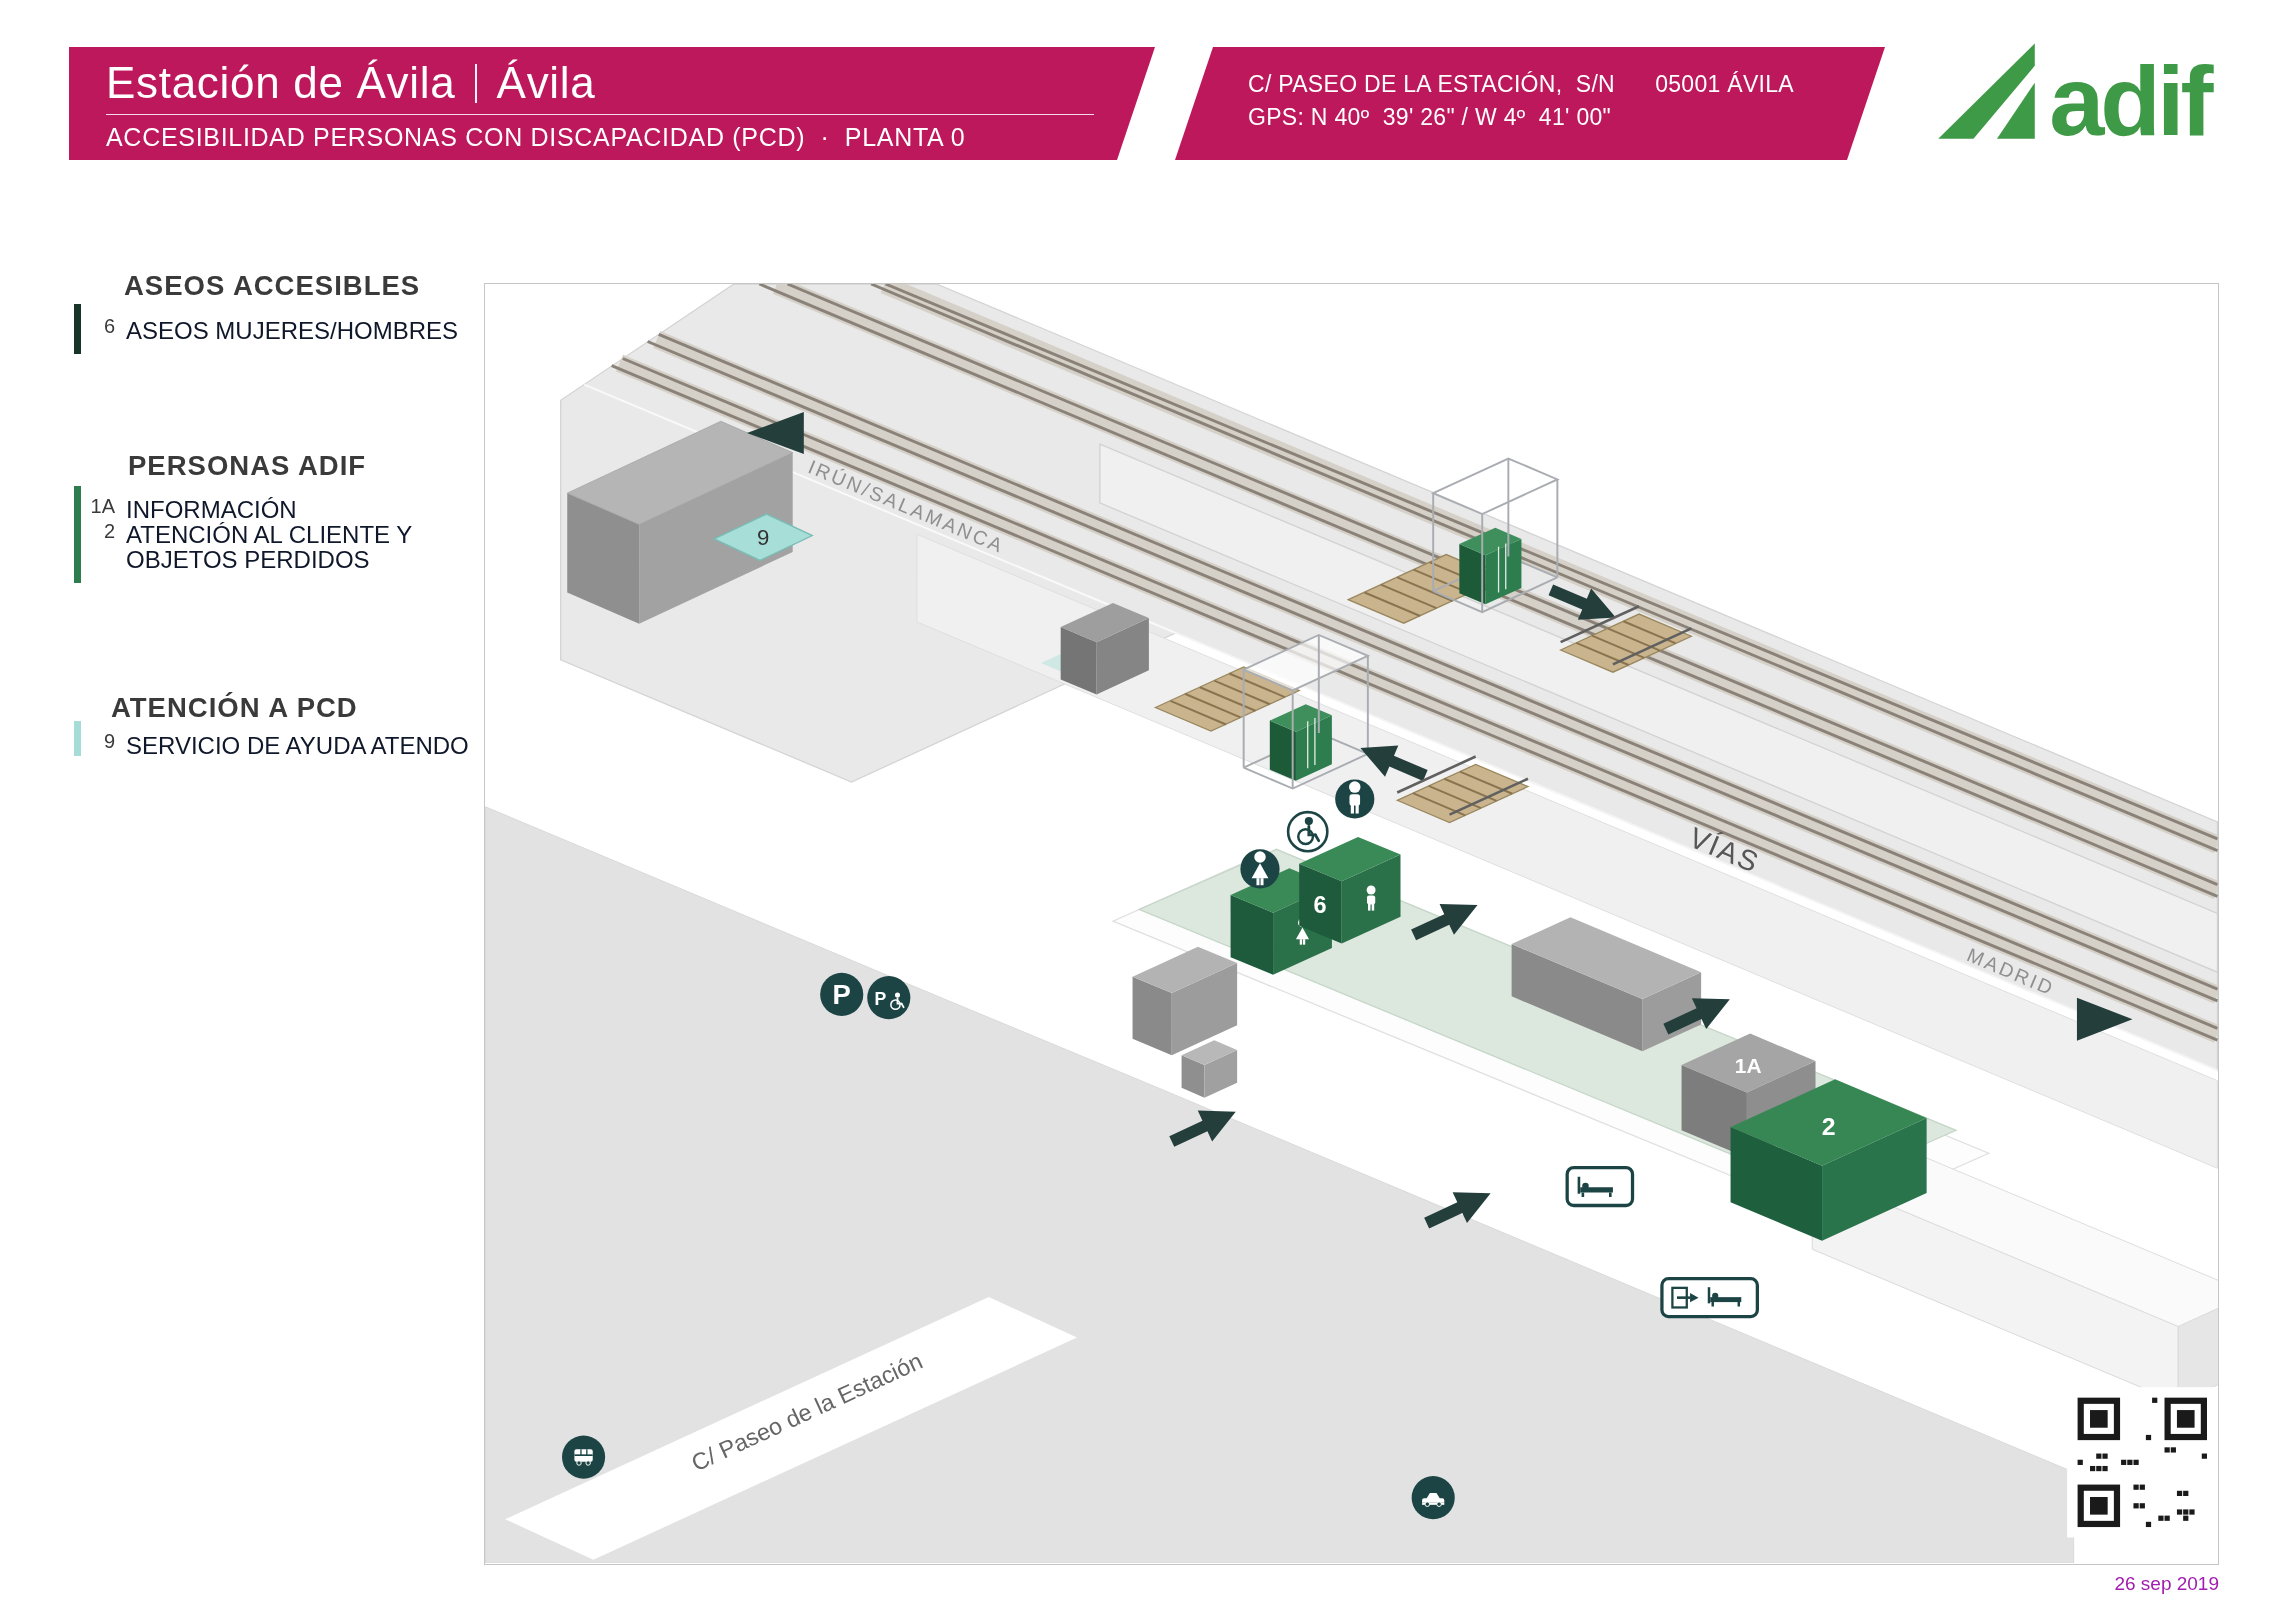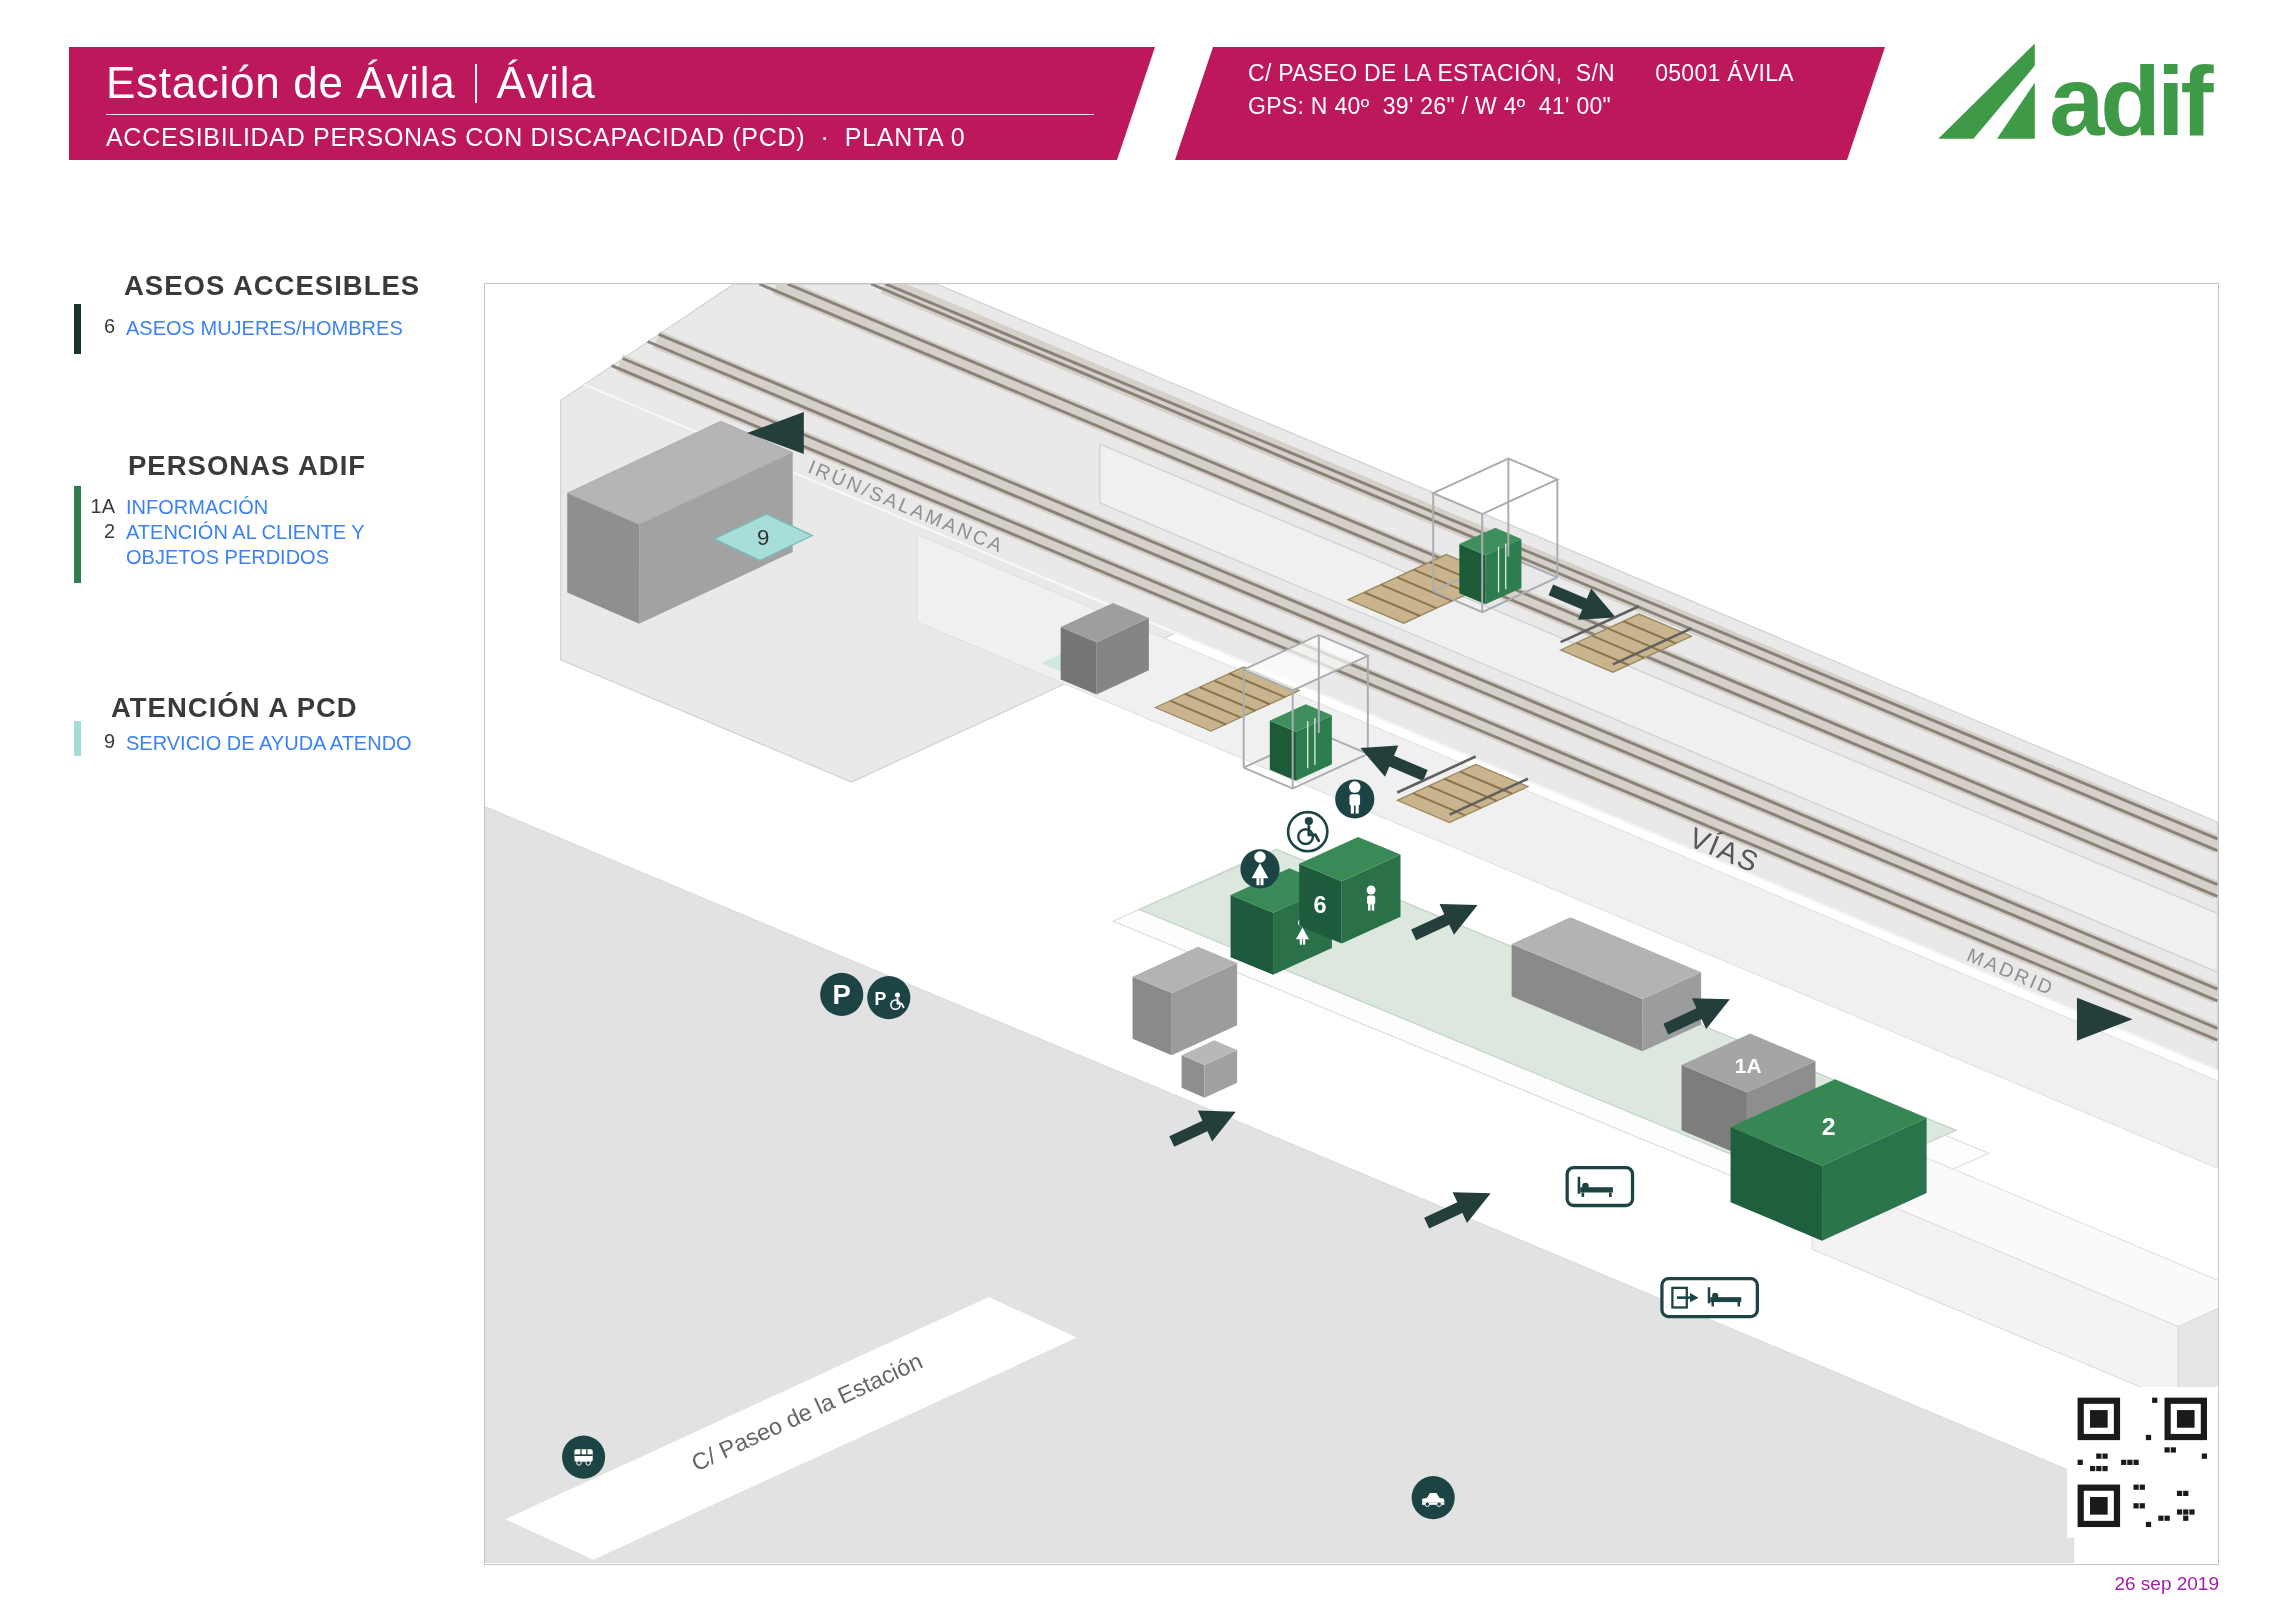--- a/index.html
+++ b/index.html
@@ -12,31 +12,31 @@
   .band1{left:69px;top:47px;width:1086px;height:113px;
          clip-path:polygon(0 0,100% 0,calc(100% - 38px) 100%,0 100%);
          padding:9.2px 0 0 37px}
   .title-row{display:flex;align-items:center;gap:19.6px;height:54px}
   .title,.city{font-size:44px;font-weight:500;letter-spacing:0.7px;white-space:pre}
   .tsep{width:2px;height:39px;background:rgba(255,255,255,.95)}
   .rule{margin-top:3.9px;width:988px;height:1.3px;background:rgba(255,255,255,.85)}
   .subtitle{margin-top:8px;font-size:25px;letter-spacing:0.7px;white-space:pre}
   .band2{left:1175px;top:47px;width:710px;height:113px;
          clip-path:polygon(38px 0,100% 0,calc(100% - 38px) 100%,0 100%);
-         padding:10px 0 0 73px}
+         padding:21px 0 0 73px}
   .band2 .line{font-size:23px;line-height:33px;letter-spacing:0.3px;white-space:pre}
   .logo{position:absolute;right:56px;top:37px;width:308px;height:120px}
   .logotext{font-size:152px;font-weight:bold;fill:#3f9a47;letter-spacing:-6px}
 
   
   .legend{position:absolute;left:0;top:0;width:484px;height:1623px}
   .lg-title{position:absolute;font-size:27.5px;color:#3a3a3a;letter-spacing:1px;font-weight:700;white-space:pre}
   .lg-bar{position:absolute;width:7.2px}
   .lg-code{position:absolute;width:38px;text-align:right;font-size:20px;color:#3a3a3a}
-  .lg-label{position:absolute;font-size:20px;color:#3b82f6;white-space:pre}
+  .lg-label{position:absolute;font-size:24px;color:#0f172a;white-space:pre}
 
   
   .map-frame{position:absolute;left:484px;top:283px;width:1735px;height:1282px;
              border:1.3px solid #c6c6c6;background:#fff}
   .date{position:absolute;right:76px;top:1573px;font-size:19px;color:#a21caf}
 
   svg text{font-family:"Liberation Sans",sans-serif}
   .trackLabel{fill:#8f8f8f;font-size:30px;letter-spacing:4px}
   .viasLabel{fill:#565656;font-size:44px;letter-spacing:3px}
   .streetLabel{fill:#666;font-size:36px}

